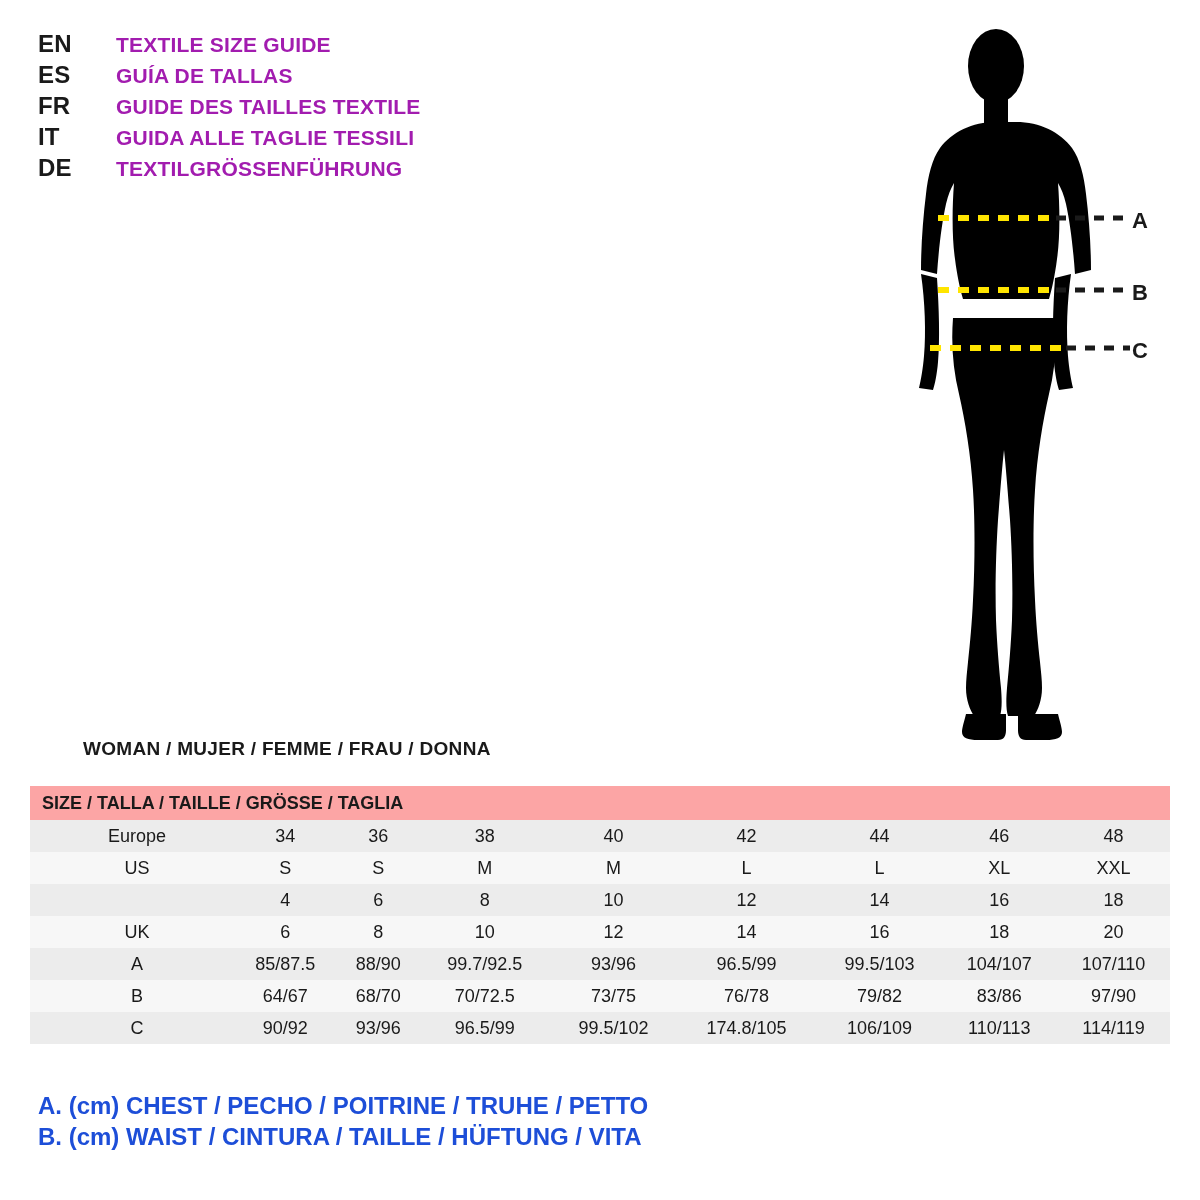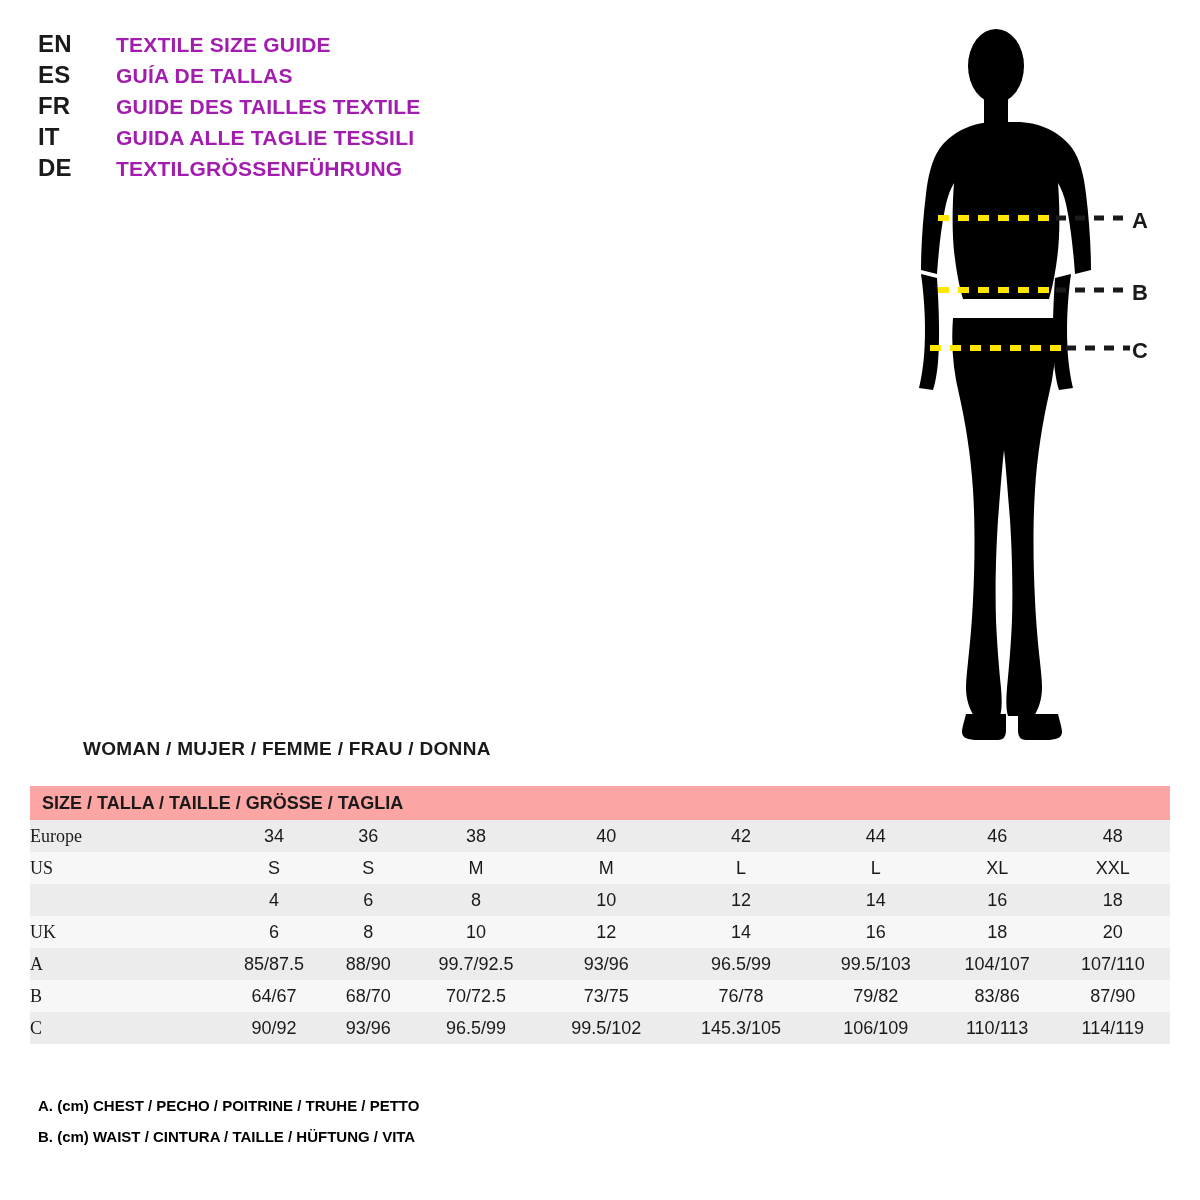--- a/index.html
+++ b/index.html
@@ -87,47 +87,47 @@
     font-size: 18px;
   }
   .size-table th, .size-table td {
     padding: 0;
     height: 32px;
     font-weight: 400;
     text-align: center;
     color: #1a1a1a;
   }
   .size-table th.row-head, .size-table td.row-head {
-    text-align: left;
+    text-align: center;
+    padding-left: 12px;
     width: 190px;
-    font-family: Liberation Serif, serif;
   }
   .size-table thead th {
     background: #fca5a5;
     font-weight: 700;
     text-align: left;
     padding-left: 12px;
     font-size: 18px;
     height: 34px;
   }
   .size-table tbody tr:nth-child(odd) { background: #ececec; }
   .size-table tbody tr:nth-child(even) { background: #f7f7f7; }
 
   
   .footnotes {
     position: absolute;
     left: 38px;
     top: 1090px;
     width: 900px;
   }
   .footnote {
-    font-size: 15px;
+    font-size: 24px;
     font-weight: 700;
     line-height: 31px;
-    color: #000000;
+    color: #1d4ed8;
     white-space: nowrap;
   }
 </style>
 </head>
 <body>
 
 <div class="lang-block">
   <div class="lang-row">
     <span class="lang-code">EN</span>
     <span class="lang-title">TEXTILE SIZE GUIDE</span>
@@ -288,29 +288,29 @@
     </tr>
     <tr>
       <td class="row-head">B</td>
       <td>64/67</td>
       <td>68/70</td>
       <td>70/72.5</td>
       <td>73/75</td>
       <td>76/78</td>
       <td>79/82</td>
       <td>83/86</td>
-      <td>87/90</td>
+      <td>97/90</td>
     </tr>
     <tr>
       <td class="row-head">C</td>
       <td>90/92</td>
       <td>93/96</td>
       <td>96.5/99</td>
       <td>99.5/102</td>
-      <td>145.3/105</td>
+      <td>174.8/105</td>
       <td>106/109</td>
       <td>110/113</td>
       <td>114/119</td>
     </tr>
   </tbody>
 </table>
 
 <div class="footnotes">
   <div class="footnote">A. (cm) CHEST / PECHO / POITRINE / TRUHE / PETTO</div>
   <div class="footnote">B. (cm) WAIST / CINTURA / TAILLE / HÜFTUNG / VITA</div>

